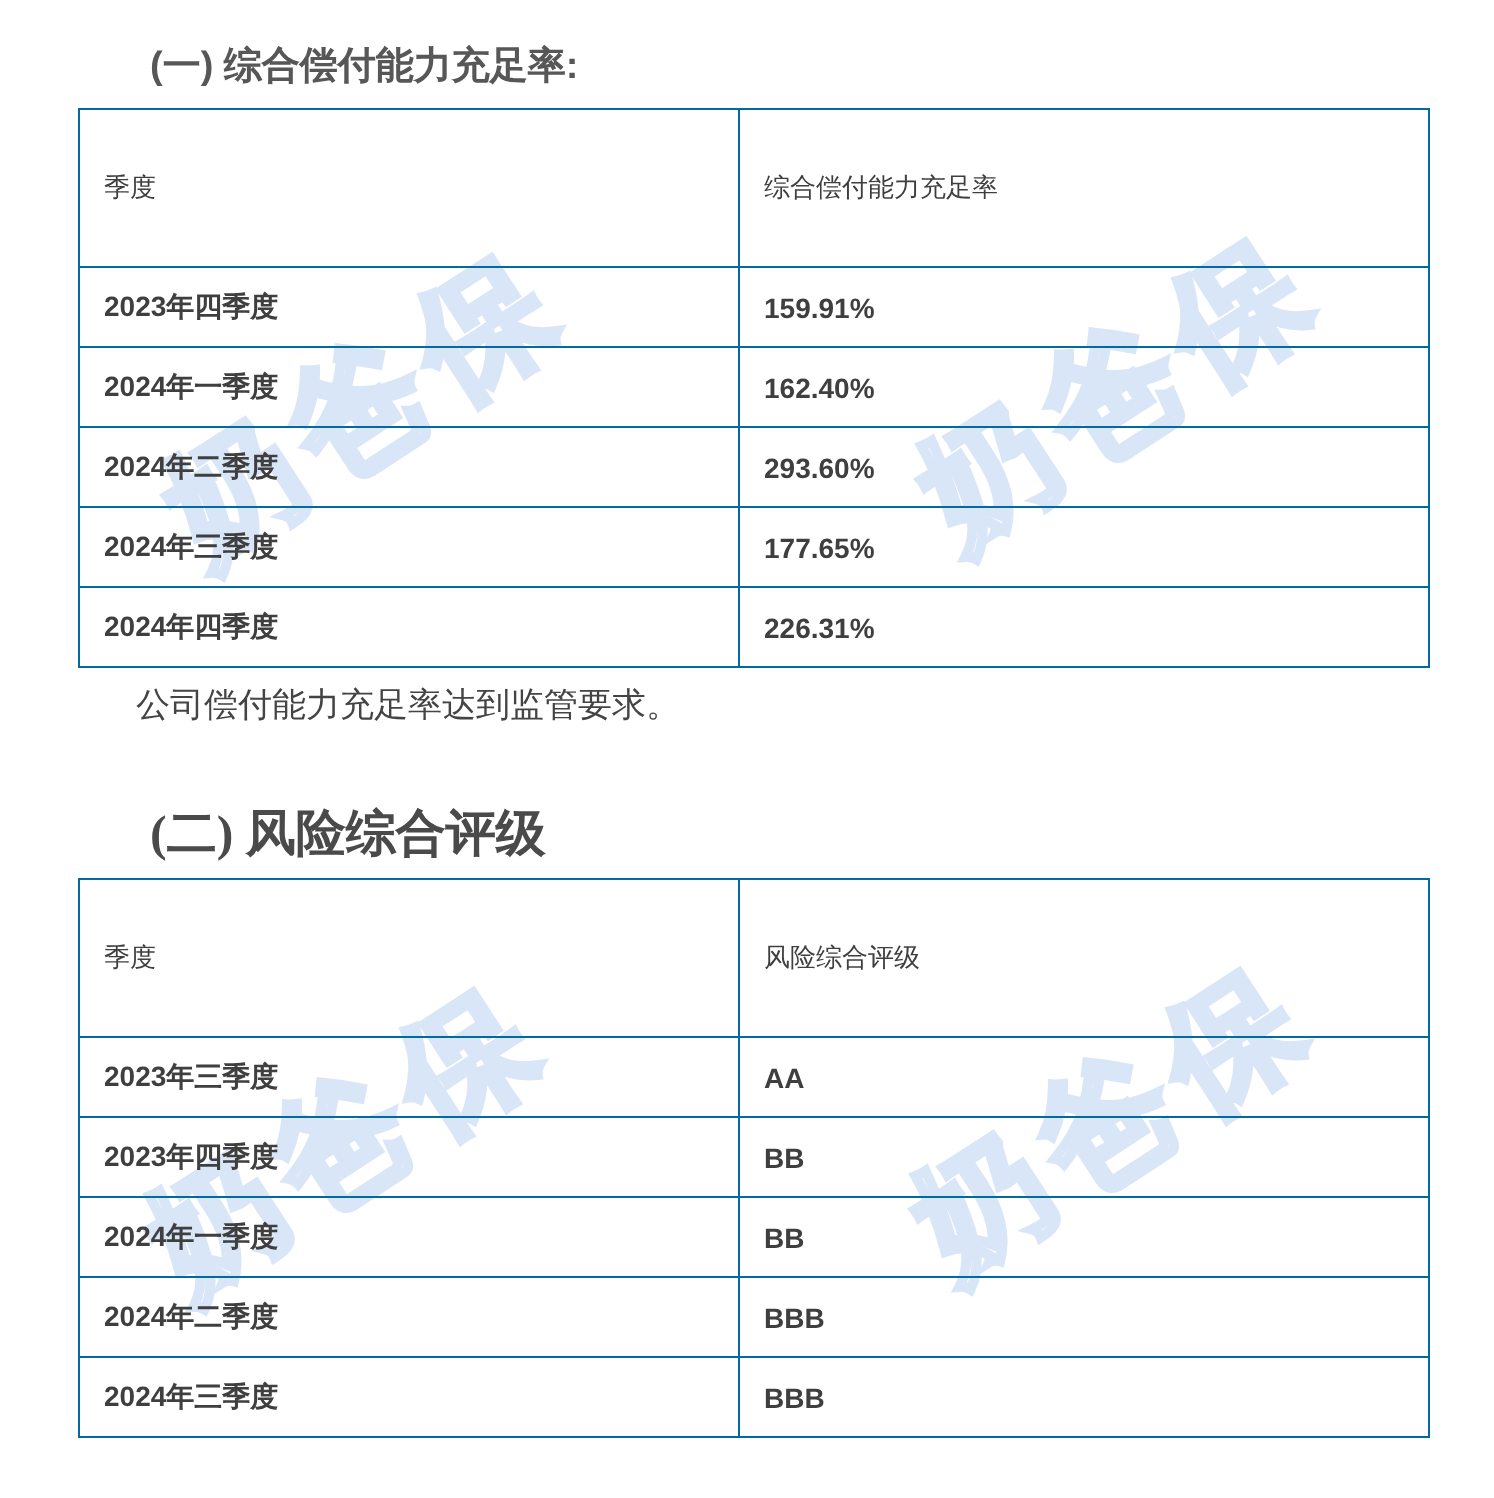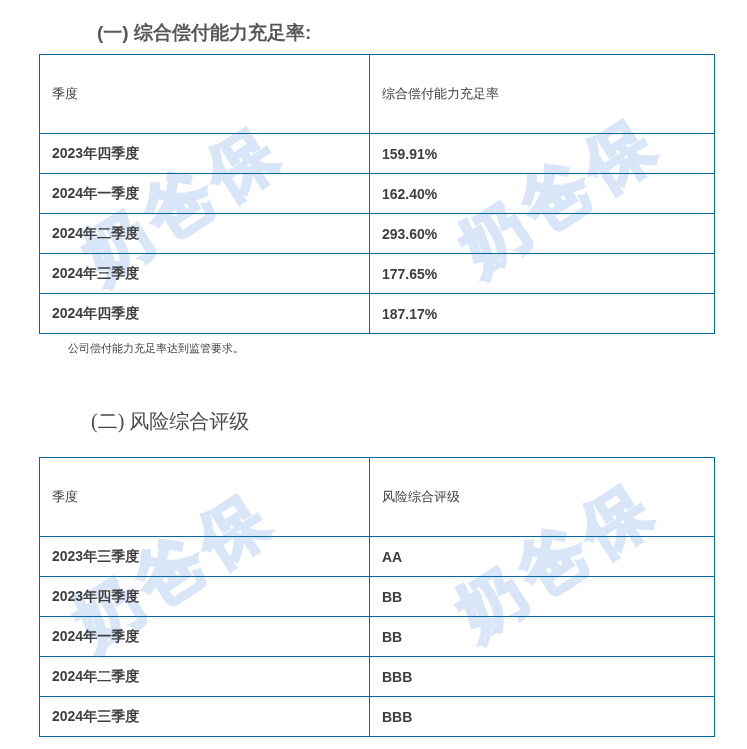--- a/index.html
+++ b/index.html
@@ -29,37 +29,37 @@
     transform: translate(-50%, -50%) rotate(-33deg);
     pointer-events: none;
     user-select: none;
     z-index: 0;
   }
   
   .content { position: relative; z-index: 1; }
 
   .section-heading-sans {
     margin: 0;
-    padding: 20px 0 8px 97px;
+    padding: 20px 0 8px 75px;
     font-size: 19px;
     font-weight: bold;
     color: #575757;
     font-family: "Liberation Sans", sans-serif;
   }
   .section-heading-serif {
-    margin: 16px;
+    margin: 0;
     padding: 36px 0 6px 75px;
-    font-size: 20px;
-    font-weight: normal;
+    font-size: 25px;
+    font-weight: bold;
     color: #4a4a4a;
     font-family: "Liberation Serif", serif;
   }
   .note {
     margin: 7px 0 0 68px;
-    font-size: 11px;
+    font-size: 17px;
     color: #444444;
     font-family: "Liberation Serif", serif;
   }
 
   table.data-table {
     border-collapse: collapse;
     margin-left: 39px;
     table-layout: fixed;
     background: transparent;
   }
@@ -114,21 +114,21 @@
         <tr class="data-row">
           <td class="col-quarter">2024年二季度</td>
           <td class="col-value">293.60%</td>
         </tr>
         <tr class="data-row">
           <td class="col-quarter">2024年三季度</td>
           <td class="col-value">177.65%</td>
         </tr>
         <tr class="data-row">
           <td class="col-quarter">2024年四季度</td>
-          <td class="col-value">187.17%</td>
+          <td class="col-value">226.31%</td>
         </tr>
       </tbody>
     </table>
 
     <p class="note">公司偿付能力充足率达到监管要求。</p>
 
     <h2 class="section-heading-serif">(二) 风险综合评级</h2>
 
     <table class="data-table">
       <tbody>

